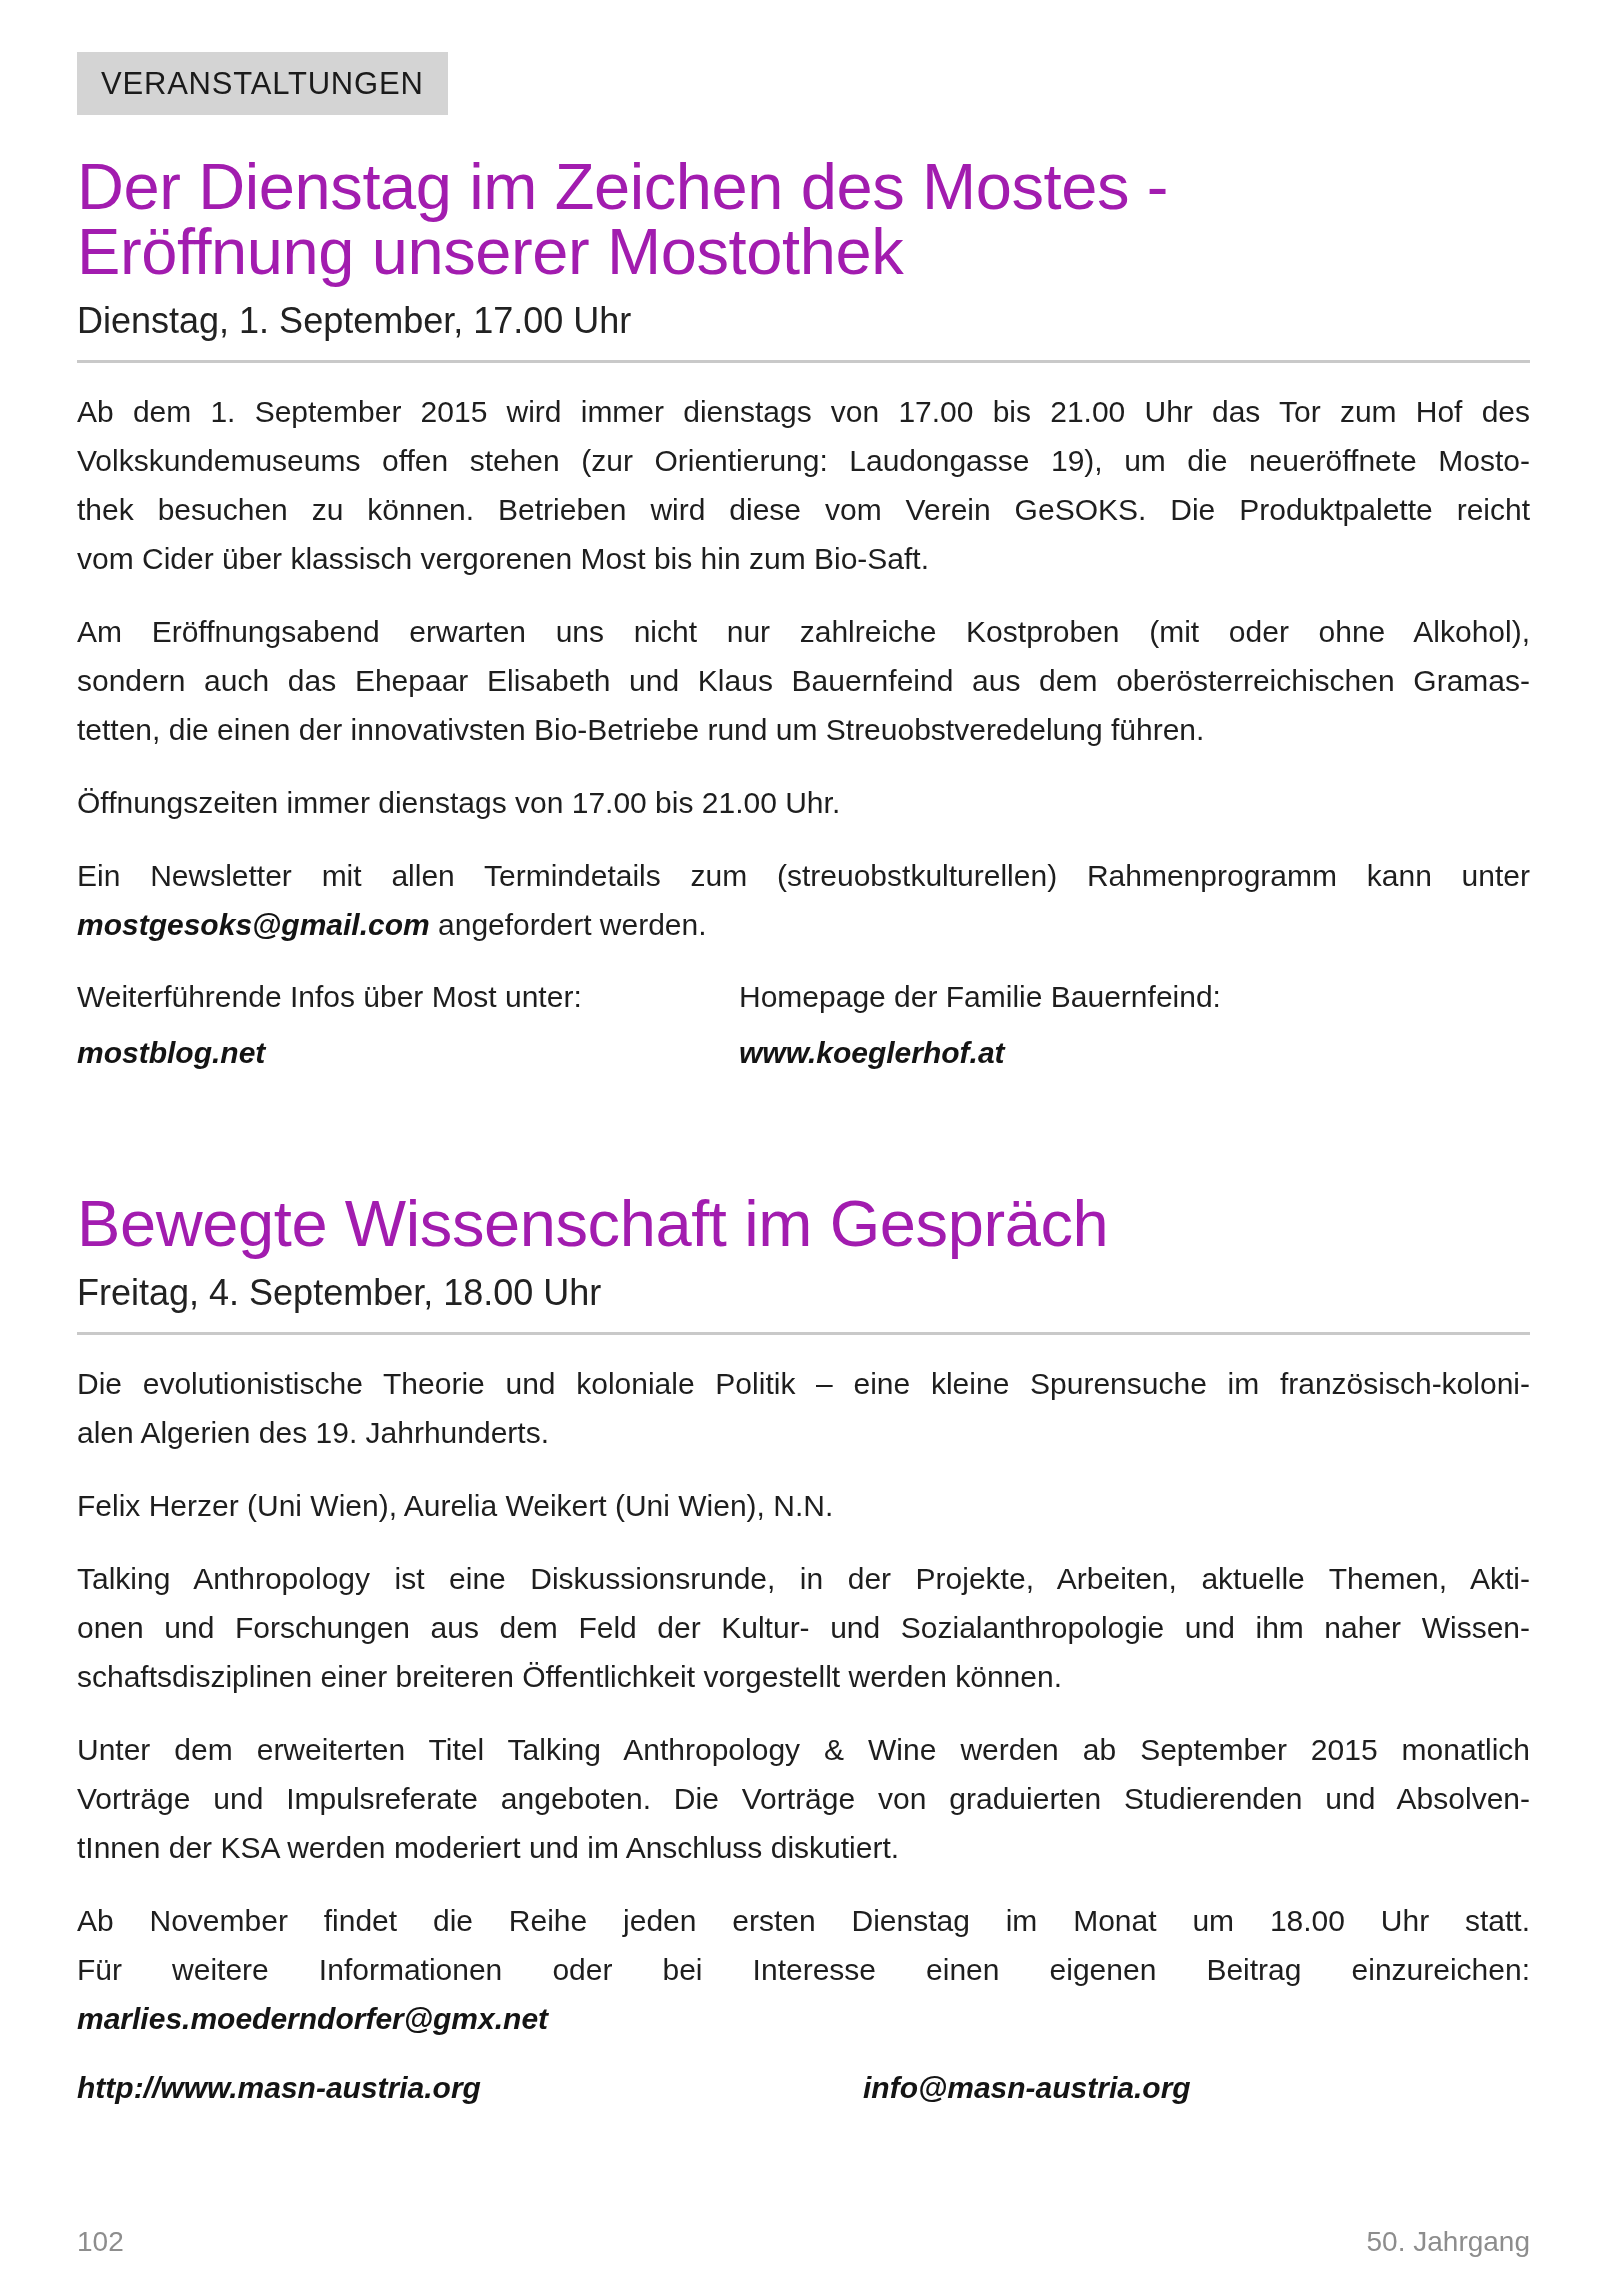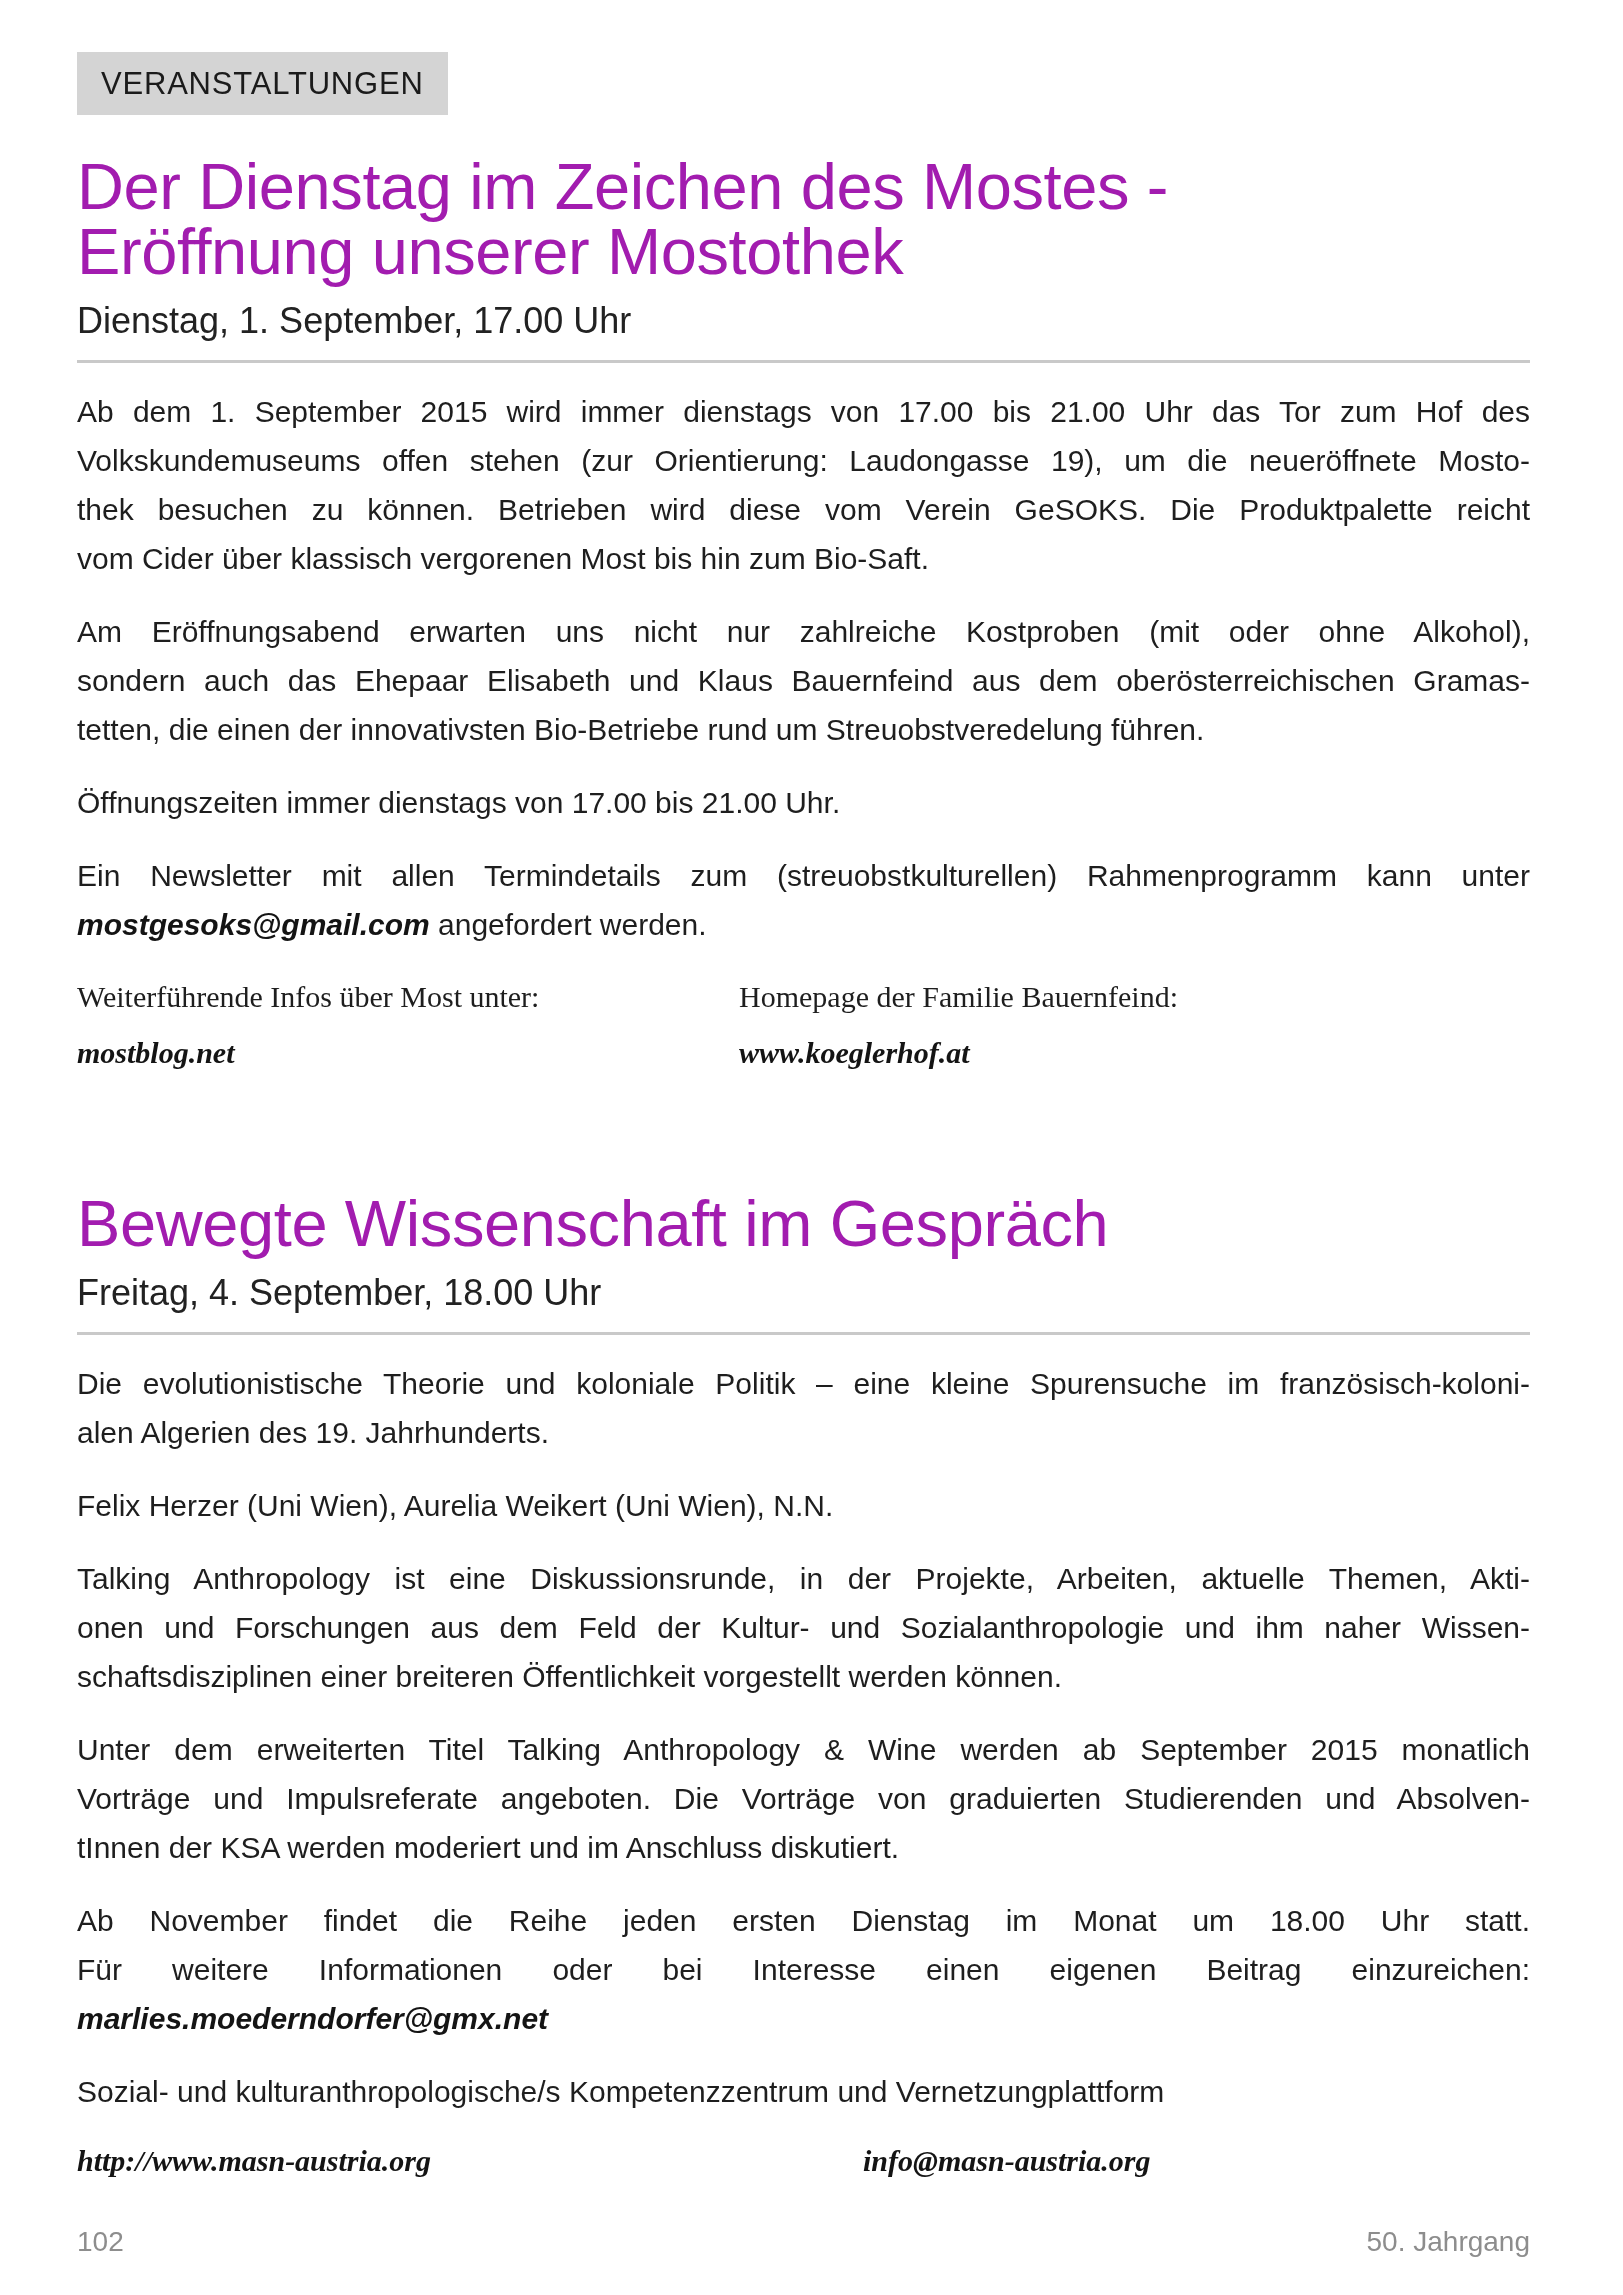--- a/index.html
+++ b/index.html
@@ -55,21 +55,21 @@
     font-size:30px;
     line-height:49px;
     font-weight:300;
     color:#1e1e1e;
   }
   .ln { display:block; text-align:justify; text-align-last:justify; -moz-text-align-last:justify; }
   .ln-end { display:block; text-align:left; }
   .boldline { font-weight:700; color:#141414; }
   .bi { font-weight:700; font-style:italic; color:#141414; }
 
-  .cols { display:flex; margin-top:23px; font-size:30px; line-height:49px;font-family:Liberation Serif, serif; }
+  .cols { display:flex; margin-top:23px; font-size:30px; line-height:49px; }
   .cols .c-left  { width:662px; flex:0 0 662px; }
   .cols .c-right { flex:1; }
   .cols .ilink { margin-top:6.5px; }
 
   .cols.linksrow { margin-top:19.5px; }
   .cols.linksrow .c-left { width:786px; flex:0 0 786px; }
 
   .sect2 { margin-top:114px; }
   .sect2 h1.title { margin-top:0; }
 
@@ -155,21 +155,20 @@
       <span class="ln">Vorträge und Impulsreferate angeboten. Die Vorträge von graduierten Studierenden und Absolven-</span>
       <span class="ln-end">tInnen der KSA werden moderiert und im Anschluss diskutiert.</span>
     </p>
 
     <p class="bodyp">
       <span class="ln">Ab November findet die Reihe jeden ersten Dienstag im Monat um 18.00 Uhr statt.</span>
       <span class="ln">Für weitere Informationen oder bei Interesse einen eigenen Beitrag einzureichen:</span>
       <span class="ln-end"><span class="bi">marlies.moederndorfer@gmx.net</span></span>
     </p>
 
-    <p class="bodyp">Sozial- und kulturanthropologische/s Kompetenzzentrum und Vernetzungplattform</p>
 
     <div class="cols linksrow">
       <div class="c-left"><span class="bi">http://www.masn-austria.org</span></div>
       <div class="c-right"><span class="bi">info@masn-austria.org</span></div>
     </div>
   </div>
 
   <div class="footer">
     <span>102</span>
     <span>50. Jahrgang</span>

